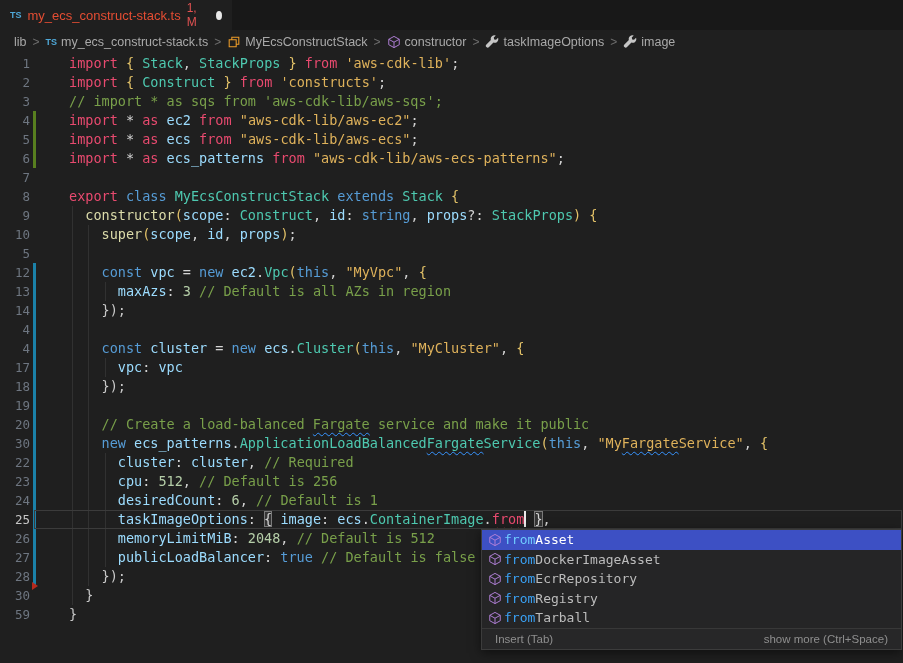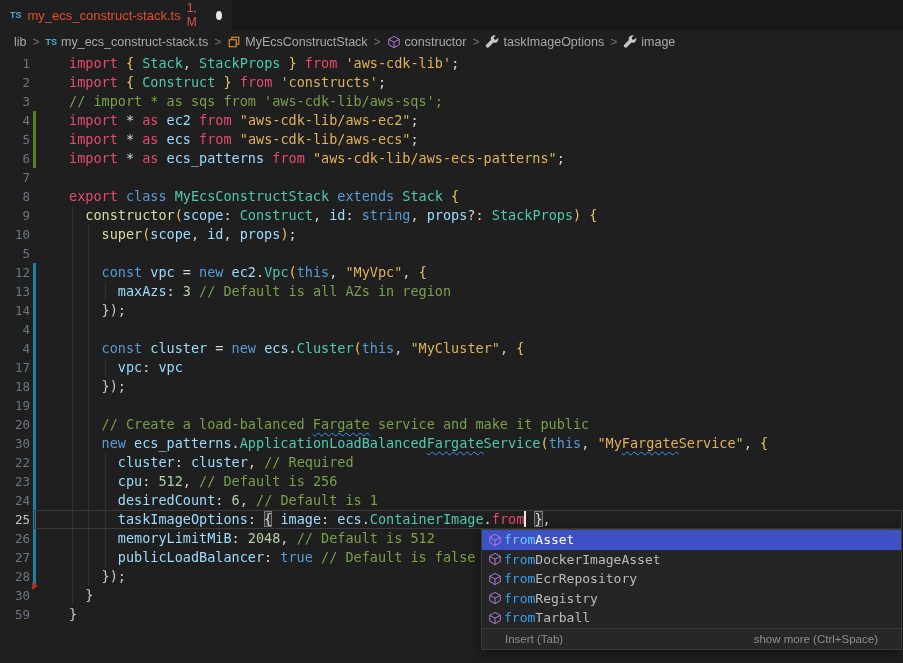--- a/index.html
+++ b/index.html
@@ -48,21 +48,21 @@
   
   .suggest{position:absolute;left:481px;top:529px;width:421px;background:#252526;
            border:1px solid #3c3c3c;box-sizing:border-box;z-index:10;box-shadow:0 3px 10px rgba(0,0,0,.5);}
   .srow{height:19.5px;display:flex;align-items:center;padding-left:3px;
         font-family:"DejaVu Sans Mono", monospace;font-size:13px;color:#bcbcbc;cursor:pointer;}
   .srow .sico{width:19px;flex:none;display:flex;align-items:center;justify-content:center;}
   .srow .match{color:#3aa0f3;}
   .srow.sel{background:var(--sel);color:#ffffff;}
   .srow.sel .match{color:#6fcbff;}
   .sstatus{height:20px;border-top:1px solid #383838;background:#272728;display:flex;
-           align-items:center;justify-content:space-between;padding:0 23px;
+           align-items:center;justify-content:space-between;padding:0 13px;
            font-size:11.5px;color:#8f8f8f;}
 </style>
 </head>
 <body>
 
 <div class="screen">
 
   <div class="tabbar">
     <div class="tab">
       <span class="ts-badge">TS</span>

